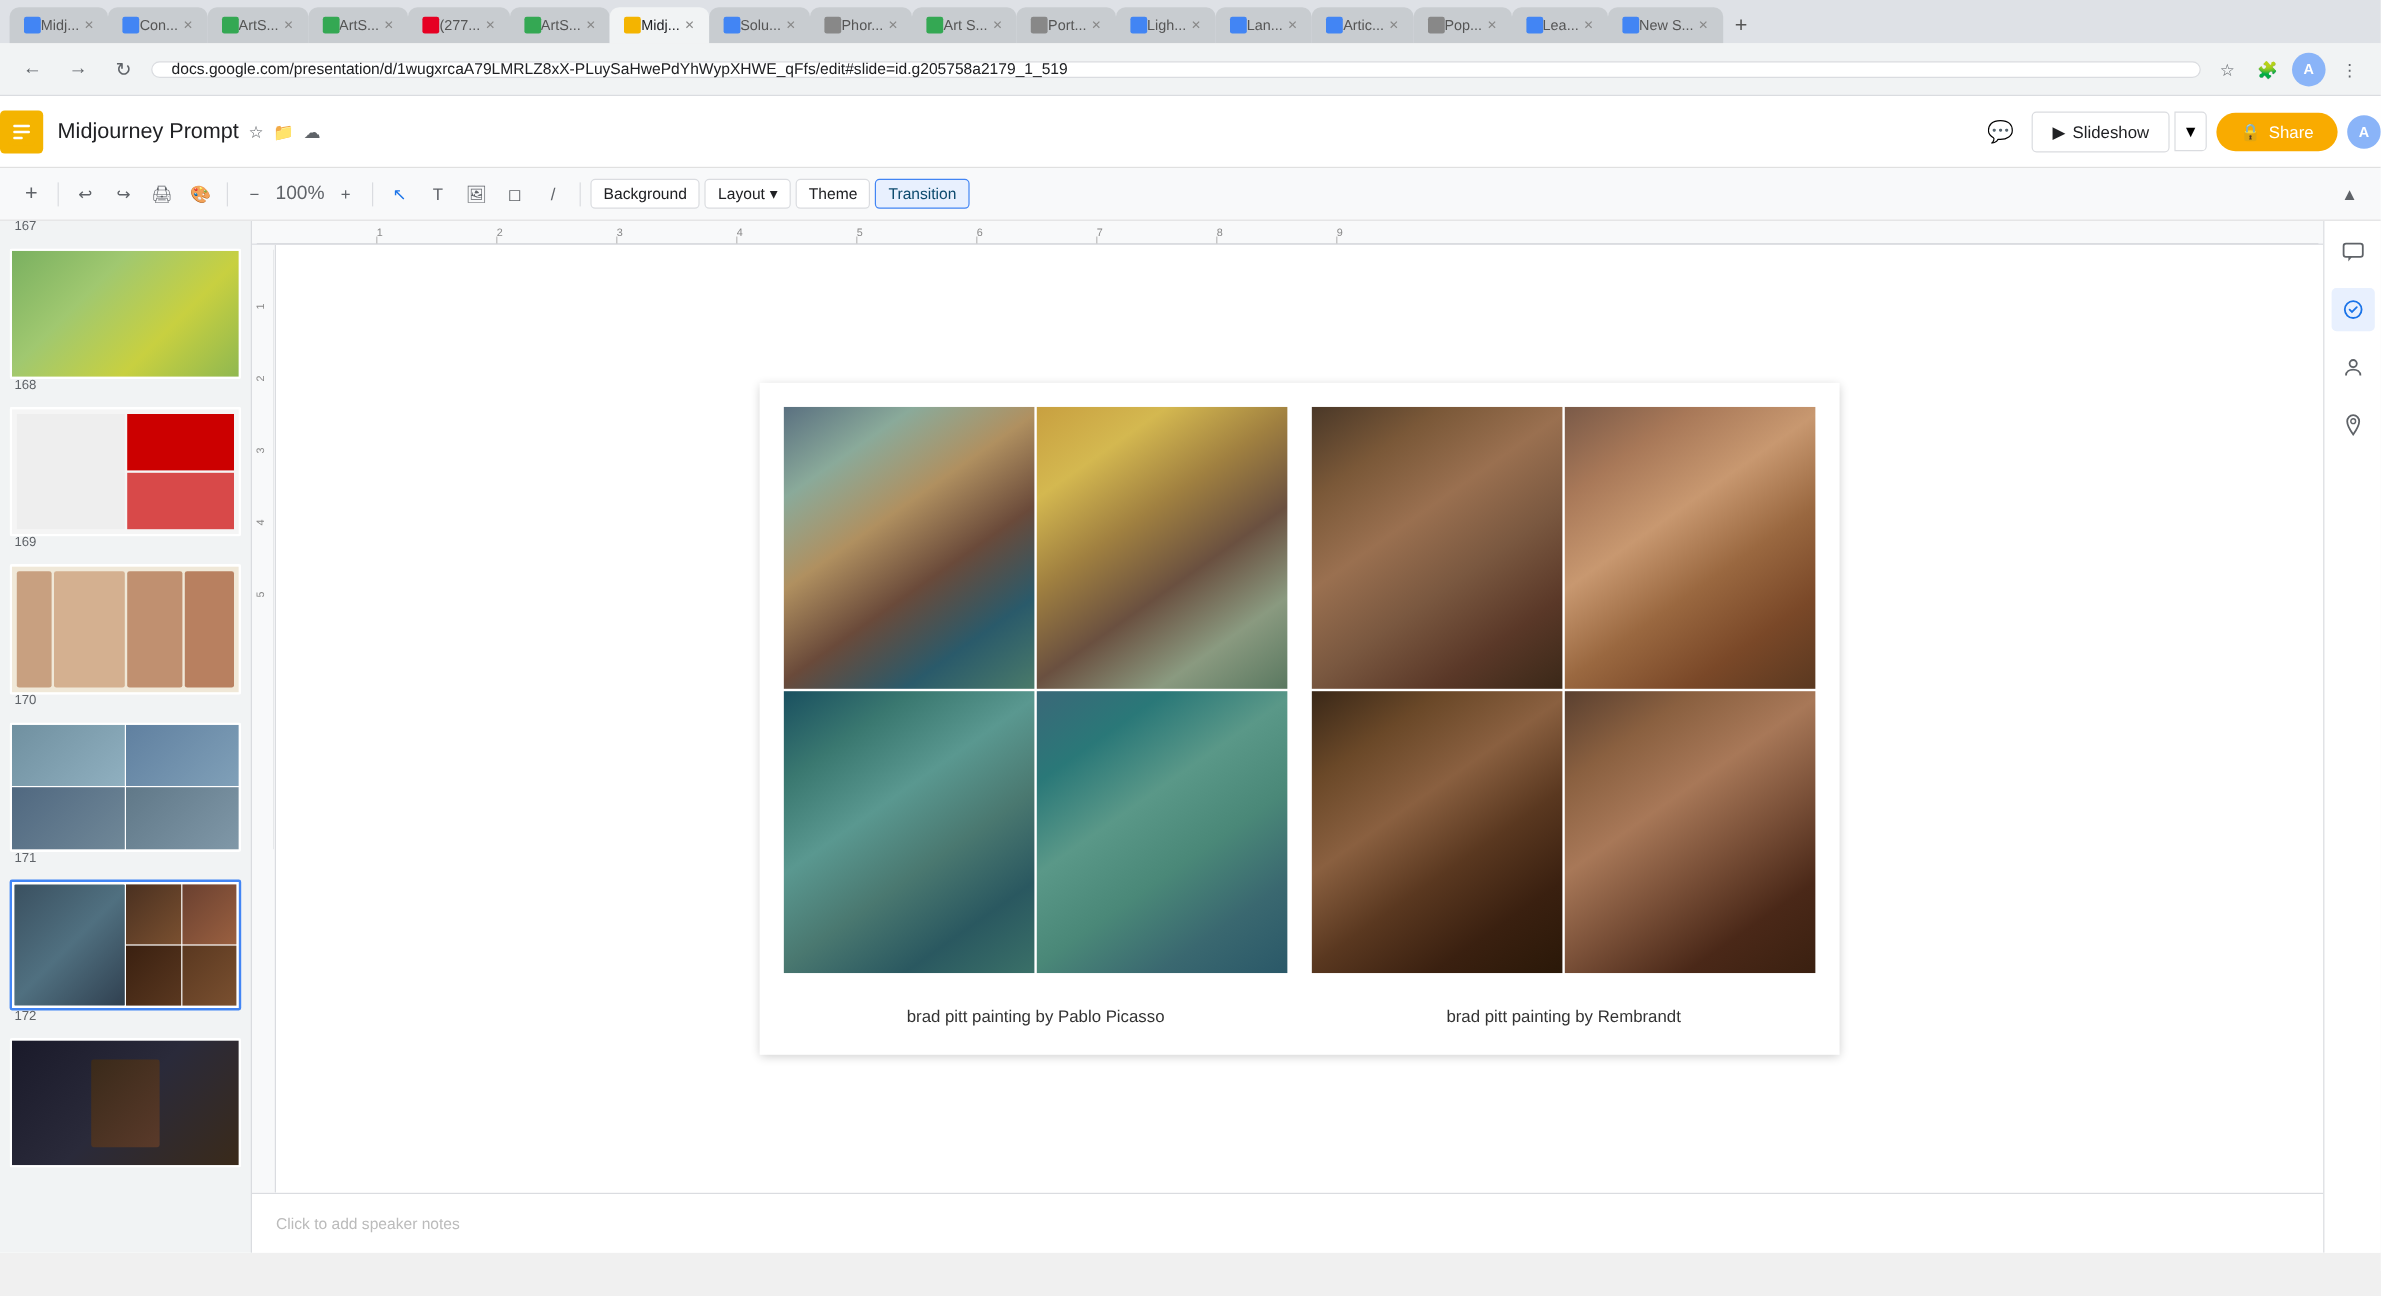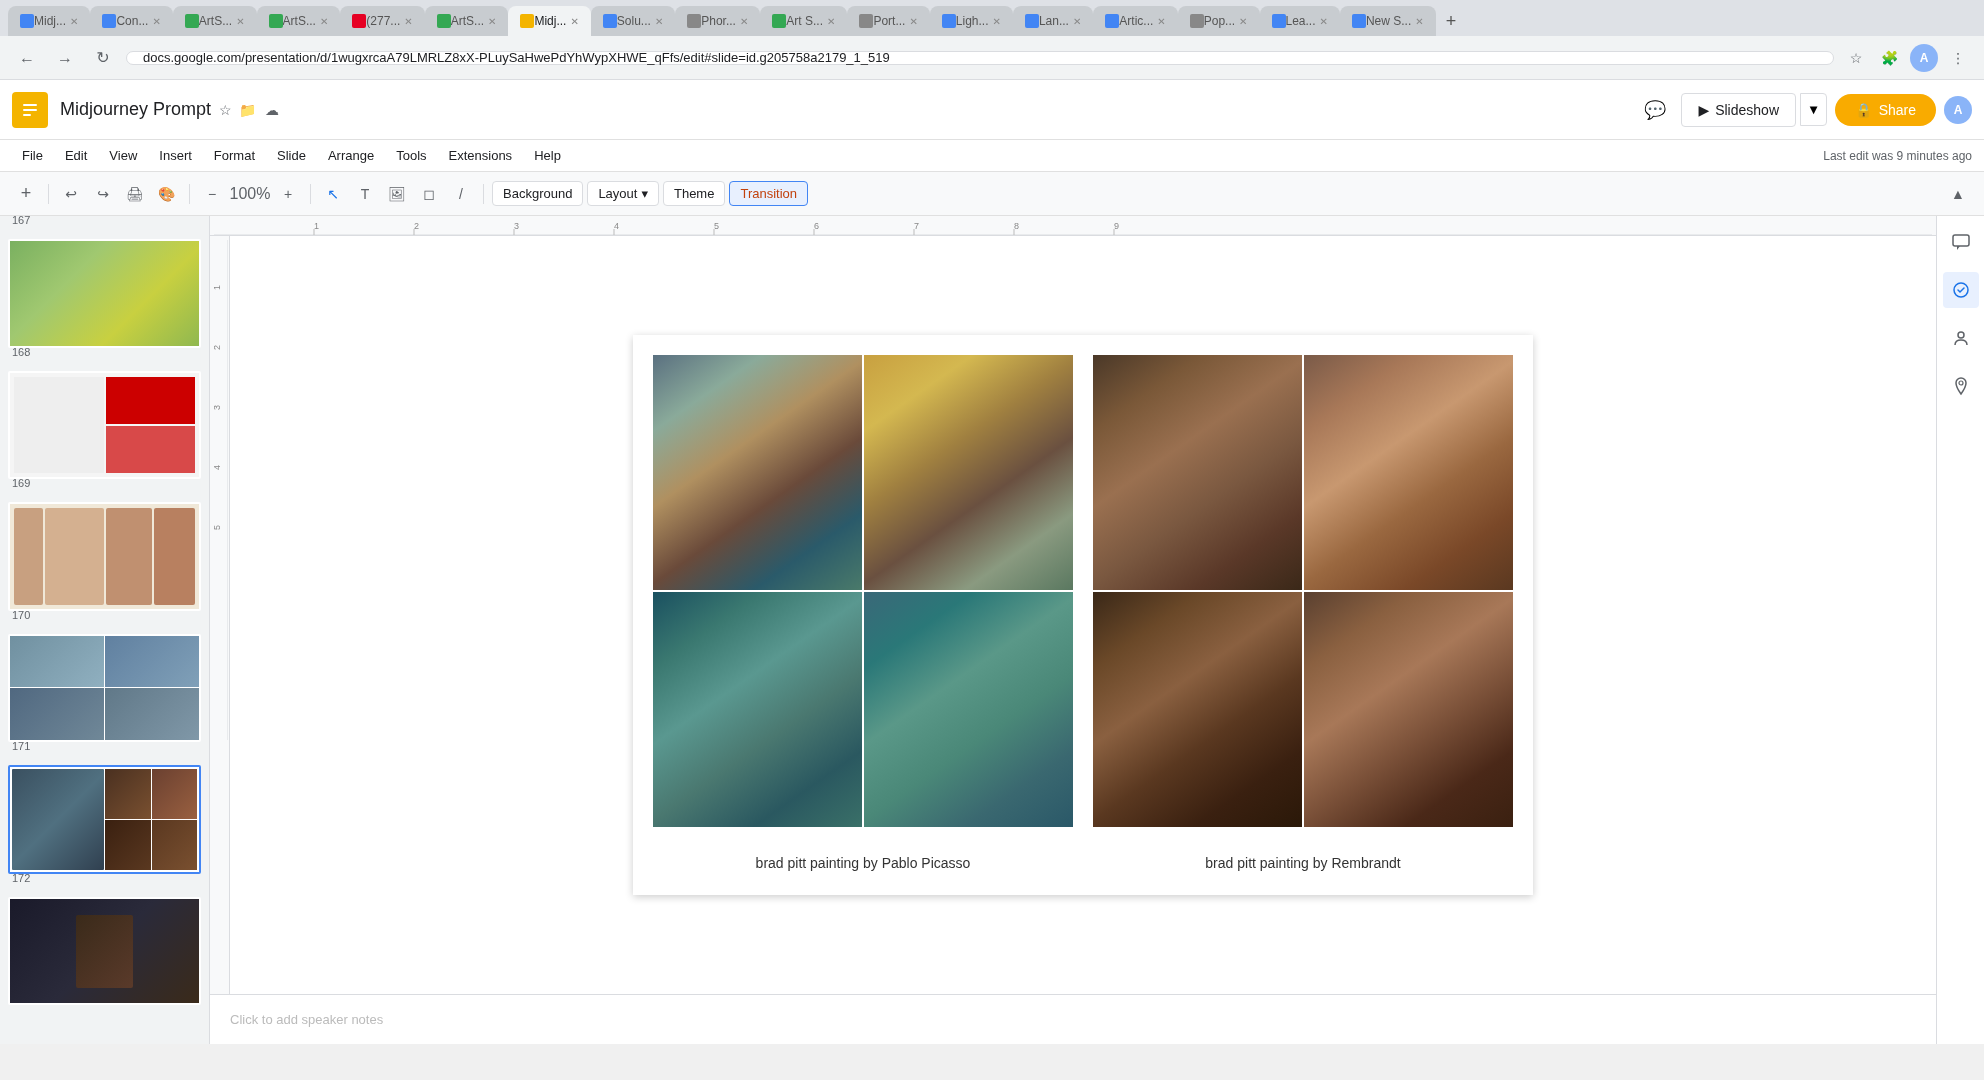--- a/index.html
+++ b/index.html
@@ -20,21 +20,21 @@
     .tab.inactive-tab { background: #c8ccd0; color: #555; }
     .tab .t-favicon { width: 14px; height: 14px; border-radius: 2px; flex-shrink: 0; }
     .tab .t-close { margin-left: 4px; color: #888; font-size: 10px; }
     .tab-label { overflow: hidden; text-overflow: ellipsis; white-space: nowrap; }
     .new-tab-btn { padding: 6px 10px; font-size: 18px; color: #555; cursor: pointer; background: transparent; border: none; height: 30px; display: flex; align-items: center; }
 
     
     .docs-app { background: #fff; height: calc(1080px - 36px - 44px - 36px); display: flex; flex-direction: column; }
 
     
-    .docs-header { height: 60px; display: flex; align-items: center; padding: 0 12px; gap: 12px; border-bottom: 1px solid #e0e0e0; background: #fff; }
+    .docs-header { height: 60px; display: flex; align-items: center; padding: 0 0; gap: 12px; border-bottom: 1px solid #e0e0e0; background: #fff; }
     .docs-logo { width: 36px; height: 36px; background: #f4b400; border-radius: 4px; display: flex; align-items: center; justify-content: center; color: #fff; font-size: 18px; font-weight: bold; flex-shrink: 0; }
     .docs-title-area { display: flex; flex-direction: column; }
     .docs-title { font-size: 18px; color: #202124; font-weight: 400; }
     .docs-title-icon { font-size: 14px; color: #5f6368; cursor: pointer; }
     .spacer { flex: 1; }
     .header-right { display: flex; align-items: center; gap: 8px; }
     .slideshow-area { display: flex; align-items: center; gap: 4px; }
     .slideshow-btn { background: #fff; border: 1px solid #dadce0; border-radius: 4px; padding: 8px 16px; font-size: 14px; font-weight: 500; color: #202124; cursor: pointer; display: flex; align-items: center; gap: 6px; }
     .slideshow-dropdown { background: #fff; border: 1px solid #dadce0; border-radius: 0 4px 4px 0; padding: 8px 6px; cursor: pointer; }
     .share-btn { background: #f9ab00; border: none; border-radius: 20px; padding: 8px 20px; font-size: 14px; font-weight: 500; color: #fff; cursor: pointer; display: flex; align-items: center; gap: 6px; }
@@ -43,21 +43,21 @@
     
     .menu-bar { height: 32px; display: flex; align-items: center; padding: 0 12px; gap: 2px; background: #fff; border-bottom: 1px solid #e0e0e0; }
     .menu-item { padding: 4px 10px; font-size: 13px; color: #202124; cursor: pointer; border-radius: 4px; }
     .last-edit { margin-left: auto; font-size: 12px; color: #5f6368; }
 
     
     .toolbar { height: 44px; display: flex; align-items: center; padding: 0 12px; gap: 4px; background: #f8f9fa; border-bottom: 1px solid #e0e0e0; overflow: hidden; }
     .toolbar-btn { width: 28px; height: 28px; border-radius: 4px; border: none; background: transparent; font-size: 14px; cursor: pointer; display: flex; align-items: center; justify-content: center; color: #5f6368; }
     .toolbar-separator { width: 1px; height: 20px; background: #dadce0; margin: 0 4px; }
     .toolbar-action-btn { padding: 4px 10px; font-size: 13px; border: 1px solid #dadce0; border-radius: 4px; background: #fff; cursor: pointer; color: #202124; display: flex; align-items: center; gap: 4px; }
-    .toolbar-action-btn.active-toolbar { background: #e8f0fe; border-color: #4285f4; color: #c2410c; }
+    .toolbar-action-btn.active-toolbar { background: #e8f0fe; border-color: #4285f4; color: #0c4a6e; }
 
     
     .main-area { display: flex; flex: 1; overflow: hidden; }
 
     
     .slide-panel { width: 210px; background: #f1f3f4; border-right: 1px solid #dadce0; overflow-y: auto; padding: 8px; display: flex; flex-direction: column; gap: 8px; }
     .slide-item { position: relative; cursor: pointer; }
     .slide-number { font-size: 11px; color: #5f6368; position: absolute; left: -20px; top: 50%; transform: translateY(-50%); }
     .slide-thumb { width: 100%; aspect-ratio: 16/9; background: #fff; border: 2px solid transparent; border-radius: 2px; overflow: hidden; }
     .slide-thumb.selected { border-color: #4285f4; }
@@ -227,33 +227,20 @@
         <button class="slideshow-dropdown">▼</button>
       </div>
       <button class="share-btn">
         <span>🔒</span>
         <span>Share</span>
       </button>
       <div class="profile-avatar">A</div>
     </div>
   </div>
 
-  <div class="menu-bar">
-    <span class="menu-item">File</span>
-    <span class="menu-item">Edit</span>
-    <span class="menu-item">View</span>
-    <span class="menu-item">Insert</span>
-    <span class="menu-item">Format</span>
-    <span class="menu-item">Slide</span>
-    <span class="menu-item">Arrange</span>
-    <span class="menu-item">Tools</span>
-    <span class="menu-item">Extensions</span>
-    <span class="menu-item">Help</span>
-    <span class="last-edit">Last edit was 9 minutes ago</span>
-  </div>
 
   <div class="toolbar">
     <button class="toolbar-btn" style="font-size:18px;">+</button>
     <div class="toolbar-separator"></div>
     <button class="toolbar-btn">↩</button>
     <button class="toolbar-btn">↪</button>
     <button class="toolbar-btn">🖨</button>
     <button class="toolbar-btn">🎨</button>
     <div class="toolbar-separator"></div>
     <button class="toolbar-btn">−</button>

